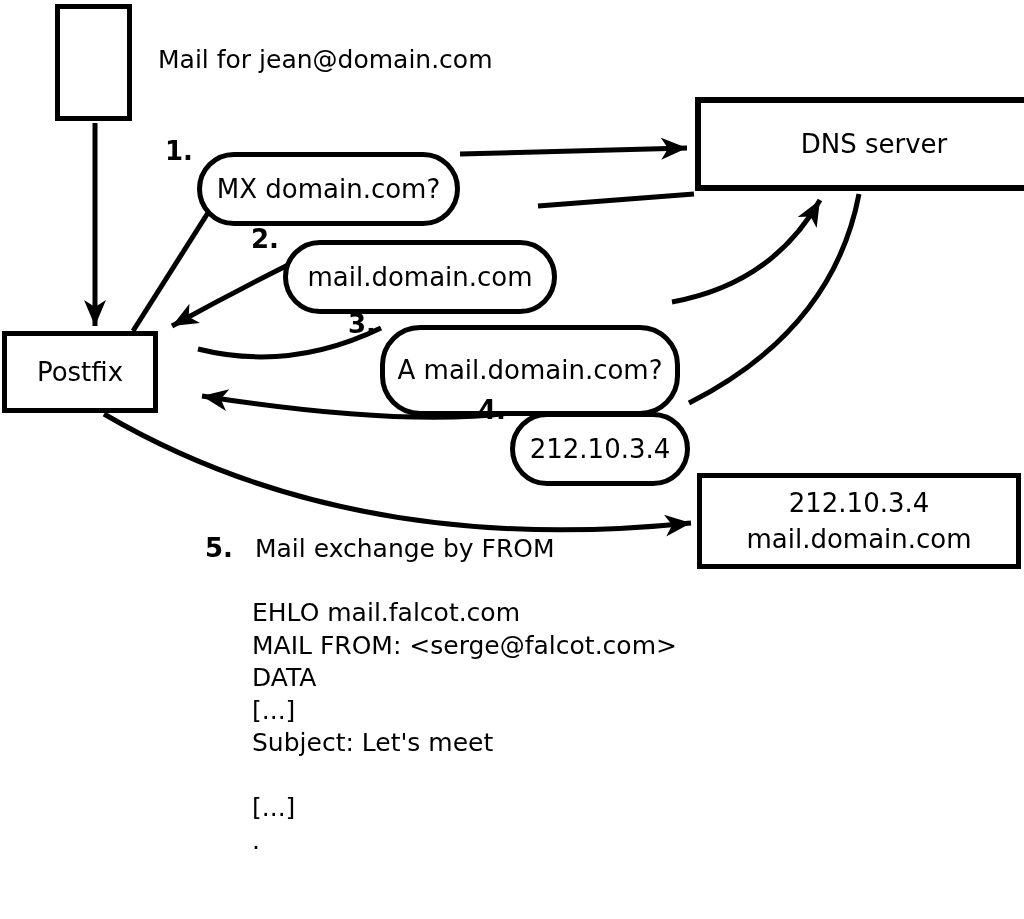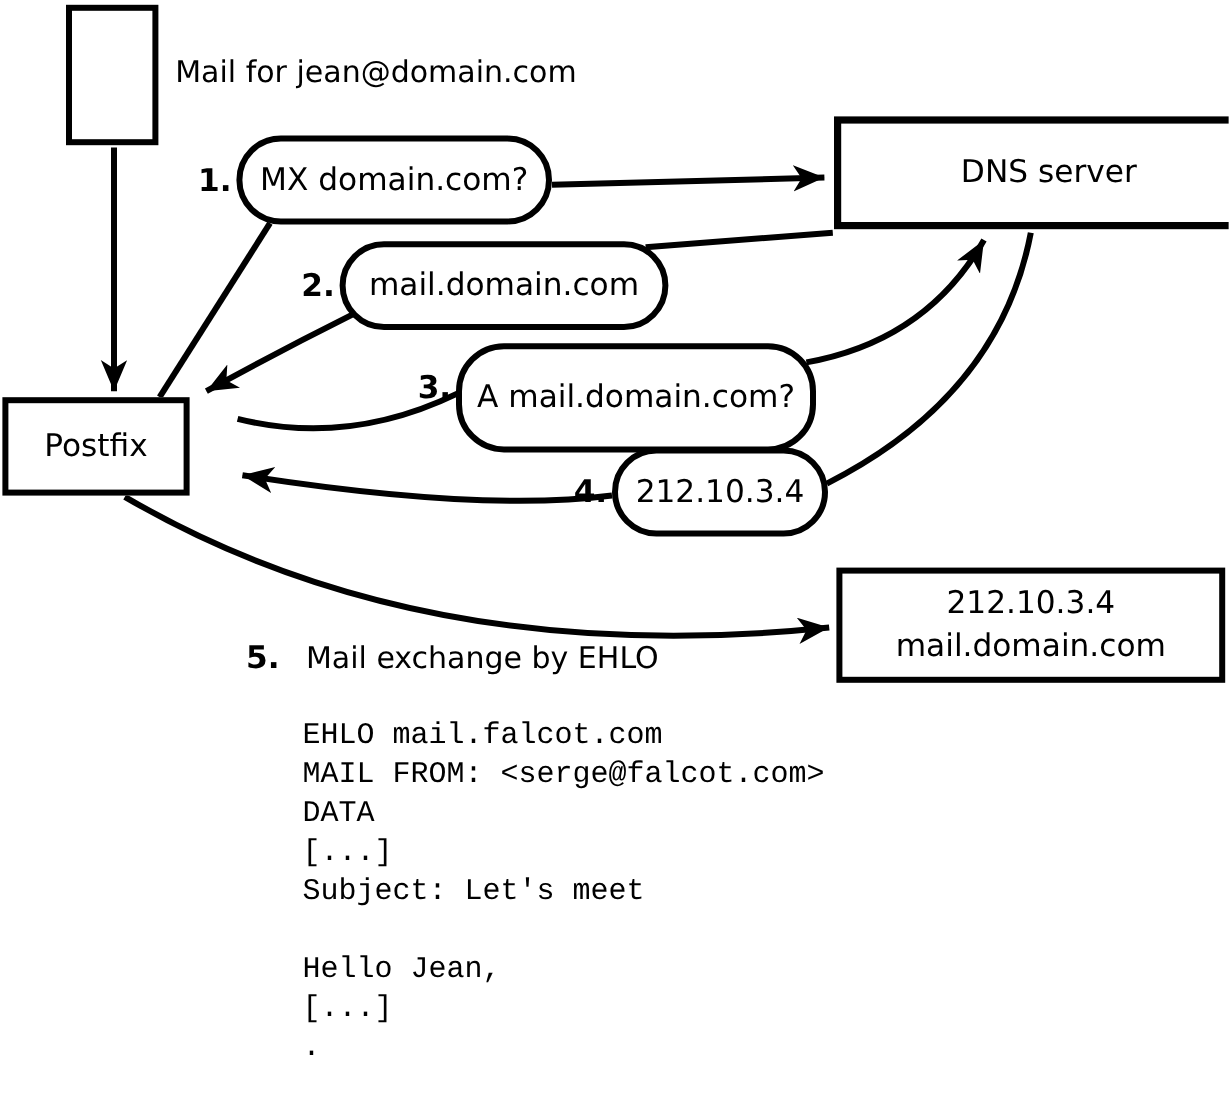--- a/index.html
+++ b/index.html
@@ -23,21 +23,21 @@
     background: #ffffff;
     border: 5px solid #000000;
     display: flex;
     align-items: center;
     justify-content: center;
     text-align: center;
     font-size: 26px;
     line-height: 1.25;
     z-index: 2;
   }
-  .pill { border-radius: 40px; }
+  .pill { border-radius: 40px; margin-top: 39px; }
   .thickborder { border-width: 6px; }
   .freetext {
     position: absolute;
     font-size: 25px;
     line-height: 31px;
     white-space: nowrap;
     z-index: 3;
   }
   .stepnum {
     position: absolute;
@@ -61,21 +61,20 @@
   .smtp {
     position: absolute;
     left: 252px; top: 597px;
     font-size: 25px;
     z-index: 3;
   }
   .smtp .line {
     height: 32.5px;
     line-height: 32.5px;
     white-space: pre;
-    font-family: Liberation Mono, monospace;
   }
   .twoline { flex-direction: column; line-height: 36px; }
 </style>
 </head>
 <body>
 
 <div class="stage">
 
   <svg class="wires" width="1024" height="919" viewBox="0 0 1024 919">
     <defs>
@@ -92,21 +91,21 @@
       <path d="M198,349 Q290,372 381,328"></path>
       <path d="M672,302 Q772,284 820,200" marker-end="url(#ah)"></path>
       <path d="M859,194 Q833,330 689,403"></path>
       <path d="M510,413 Q400,427 202,396" marker-end="url(#ah)"></path>
       <path d="M104,414 Q350,558 691,523" marker-end="url(#ah)"></path>
     </g>
   </svg>
 
   <div class="node" style="left:55px; top:4px; width:77px; height:117px;"></div>
 
-  <div class="freetext" style="left:146px; top:44px;">Mail for jean@domain.com</div>
+  <div class="freetext" style="left:158px; top:44px;">Mail for jean@domain.com</div>
 
   <div class="node thickborder" style="left:695px; top:97px; width:358px; height:94px;">
     <span>DNS server</span>
   </div>
 
   <div class="node" style="left:2px; top:331px; width:156px; height:82px;">
     <span>Postfix</span>
   </div>
 
   <div class="node twoline" style="left:697px; top:473px; width:324px; height:96px;">
@@ -127,28 +126,27 @@
     <span>212.10.3.4</span>
   </div>
 
   <div class="stepnum" style="left:140px; top:136px; width:53px;">1.</div>
   <div class="stepnum" style="left:226px; top:224px; width:53px;">2.</div>
   <div class="stepnum" style="left:323px; top:309px; width:53px;">3.</div>
   <div class="stepnum" style="left:453px; top:395px; width:53px;">4.</div>
 
   <div class="step5row" style="left:205px; top:533px;">
     <span class="num">5.</span>
-    <span>Mail exchange by EHLO</span>
+    <span>Mail exchange by FROM</span>
   </div>
 
   <div class="smtp">
     <div class="line">EHLO mail.falcot.com</div>
     <div class="line">MAIL FROM: &lt;serge@falcot.com&gt;</div>
     <div class="line">DATA</div>
     <div class="line">[...]</div>
     <div class="line">Subject: Let's meet</div>
     <div class="line"></div>
-    <div class="line">Hello Jean,</div>
     <div class="line">[...]</div>
     <div class="line">.</div>
   </div>
 
 </div>
 
 </body></html>

